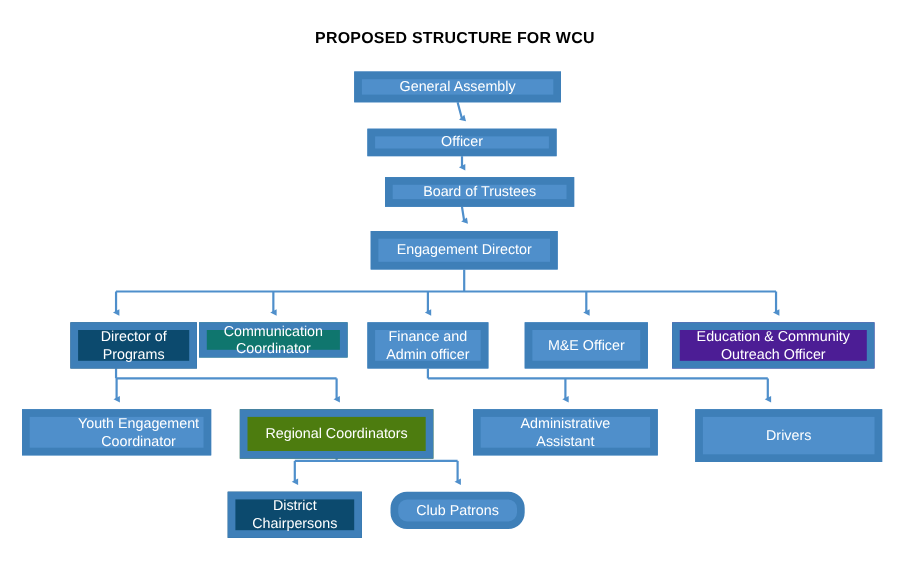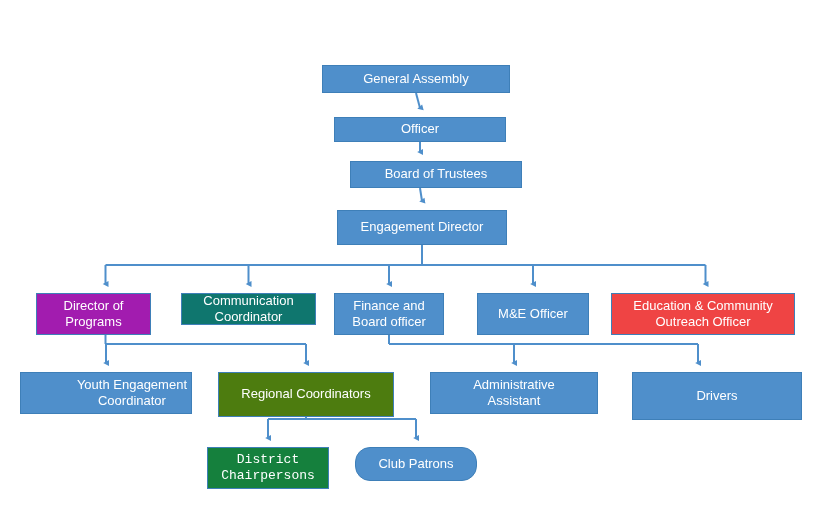--- a/index.html
+++ b/index.html
@@ -34,38 +34,39 @@
     left: 0;
     top: 0;
     width: 827px;
     height: 528px;
     pointer-events: none;
   }
   .node {
     position: absolute;
     box-sizing: border-box;
     background: #4F8FCB;
-    border: 1px solid #b91c1c;
+    border: 7px solid #b91c1c;
     color: #ffffff;
     display: flex;
     align-items: center;
     justify-content: center;
     text-align: center;
     font-family: "Liberation Sans", sans-serif;
     font-size: 13px;
     line-height: 1.25;
     padding: 2px 4px;
     white-space: pre-line;
   }
 </style>
 </head>
 <body>
 
 <div id="chart-root">
 
+  <div id="chart-title">PROPOSED STRUCTURE FOR WCU</div>
 
   <svg id="connectors" viewBox="0 0 827 528" xmlns="http://www.w3.org/2000/svg">
     <defs>
       <marker id="arrowhead" markerWidth="7" markerHeight="7" refX="3.2" refY="3.4" orient="auto" markerUnits="userSpaceOnUse">
         <path d="M0.3,0.4 L6.2,0.4 L3.25,6.2 Z" fill="#4F8FCB"></path>
       </marker>
     </defs>
     <g id="edge-group" fill="none" stroke="#4F8FCB" stroke-width="2">
         <path d="M416,93 L420,108" marker-end="url(#arrowhead)" stroke="#4F8FCB"></path>
         <path d="M420,142 L420,152" marker-end="url(#arrowhead)" stroke="#4F8FCB"></path>
@@ -90,33 +91,33 @@
         <path d="M268,419 L268,438" marker-end="url(#arrowhead)" stroke="#4F8FCB"></path>
         <path d="M416,419 L416,438" marker-end="url(#arrowhead)" stroke="#4F8FCB"></path>
       </g>
   </svg>
 
   <div id="nodes-layer">
       <div class="node" style="left: 322px; top: 65px; width: 188px; height: 28px; background: rgb(79, 143, 203); border-color: rgb(62, 127, 184); color: rgb(255, 255, 255);"><span>General Assembly</span></div>
       <div class="node" style="left: 334px; top: 117px; width: 172px; height: 25px; background: rgb(79, 143, 203); border-color: rgb(62, 127, 184); color: rgb(255, 255, 255);"><span>Officer</span></div>
       <div class="node" style="left: 350px; top: 161px; width: 172px; height: 27px; background: rgb(79, 143, 203); border-color: rgb(62, 127, 184); color: rgb(255, 255, 255);"><span>Board of Trustees</span></div>
       <div class="node" style="left: 337px; top: 210px; width: 170px; height: 35px; background: rgb(79, 143, 203); border-color: rgb(62, 127, 184); color: rgb(255, 255, 255);"><span>Engagement Director</span></div>
-      <div class="node" style="left: 36px; top: 293px; width: 115px; height: 42px; background: #a21caf; border-color: rgb(62, 127, 184); color: rgb(255, 255, 255);"><span>Director of
+      <div class="node" style="left: 64px; top: 293px; width: 115px; height: 42px; background: #0c4a6e; border-color: rgb(62, 127, 184); color: rgb(255, 255, 255);"><span>Director of
 Programs</span></div>
       <div class="node" style="left: 181px; top: 293px; width: 135px; height: 32px; background: #0f766e; border-color: rgb(62, 127, 184); color: rgb(255, 255, 255);"><span>Communication
 Coordinator</span></div>
       <div class="node" style="left: 334px; top: 293px; width: 110px; height: 42px; background: rgb(79, 143, 203); border-color: rgb(62, 127, 184); color: rgb(255, 255, 255);"><span>Finance and
-Board officer</span></div>
+Admin officer</span></div>
       <div class="node" style="left: 477px; top: 293px; width: 112px; height: 42px; background: rgb(79, 143, 203); border-color: rgb(62, 127, 184); color: rgb(255, 255, 255);"><span>M&amp;E Officer</span></div>
-      <div class="node" style="left: 611px; top: 293px; width: 184px; height: 42px; background: #ef4444; border-color: rgb(62, 127, 184); color: rgb(255, 255, 255);"><span>Education &amp; Community
+      <div class="node" style="left: 611px; top: 293px; width: 184px; height: 42px; background: #4c1d95; border-color: rgb(62, 127, 184); color: rgb(255, 255, 255);"><span>Education &amp; Community
 Outreach Officer</span></div>
       <div class="node" style="left: 20px; top: 372px; width: 172px; height: 42px; background: rgb(79, 143, 203); border-color: rgb(62, 127, 184); color: rgb(255, 255, 255); justify-content: flex-end;"><span>Youth Engagement
 Coordinator</span></div>
       <div class="node" style="left: 218px; top: 372px; width: 176px; height: 45px; background: #4d7c0f; border-color: rgb(62, 127, 184); color: rgb(255, 255, 255);"><span>Regional Coordinators</span></div>
       <div class="node" style="left: 430px; top: 372px; width: 168px; height: 42px; background: rgb(79, 143, 203); border-color: rgb(62, 127, 184); color: rgb(255, 255, 255);"><span>Administrative
 Assistant</span></div>
       <div class="node" style="left: 632px; top: 372px; width: 170px; height: 48px; background: rgb(79, 143, 203); border-color: rgb(62, 127, 184); color: rgb(255, 255, 255);"><span>Drivers</span></div>
-      <div class="node" style="left: 207px; top: 447px; width: 122px; height: 42px; background: #15803d; border-color: rgb(62, 127, 184); color: rgb(255, 255, 255); font-family: Liberation Mono, monospace;"><span>District
+      <div class="node" style="left: 207px; top: 447px; width: 122px; height: 42px; background: #0c4a6e; border-color: rgb(62, 127, 184); color: rgb(255, 255, 255);"><span>District
 Chairpersons</span></div>
       <div class="node" style="left: 355px; top: 447px; width: 122px; height: 34px; background: rgb(79, 143, 203); border-color: rgb(62, 127, 184); color: rgb(255, 255, 255); border-radius: 15px;"><span>Club Patrons</span></div>
     </div>
 
 </div>
 
 </body></html>

